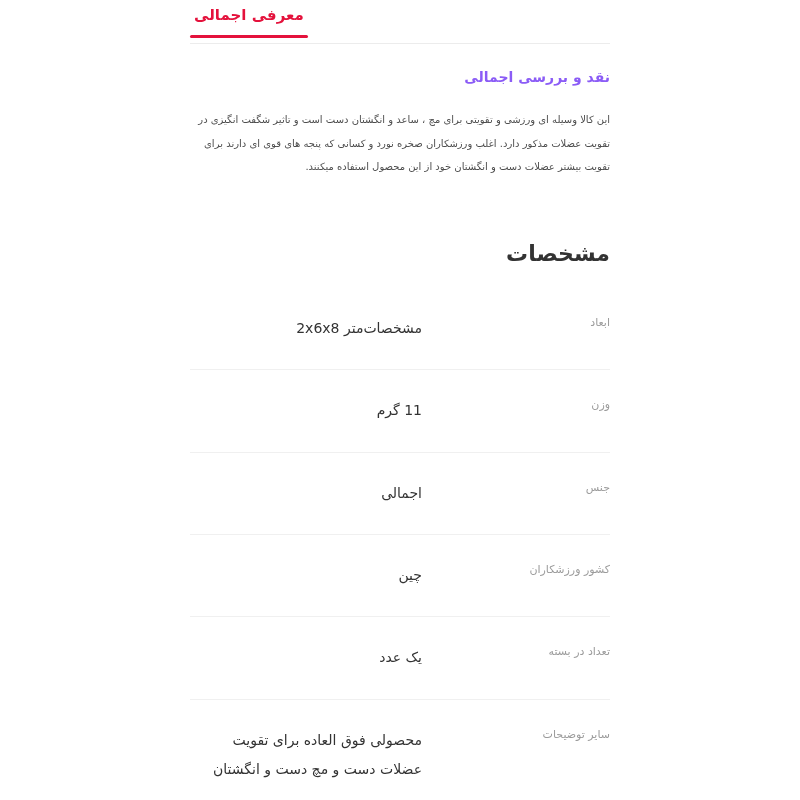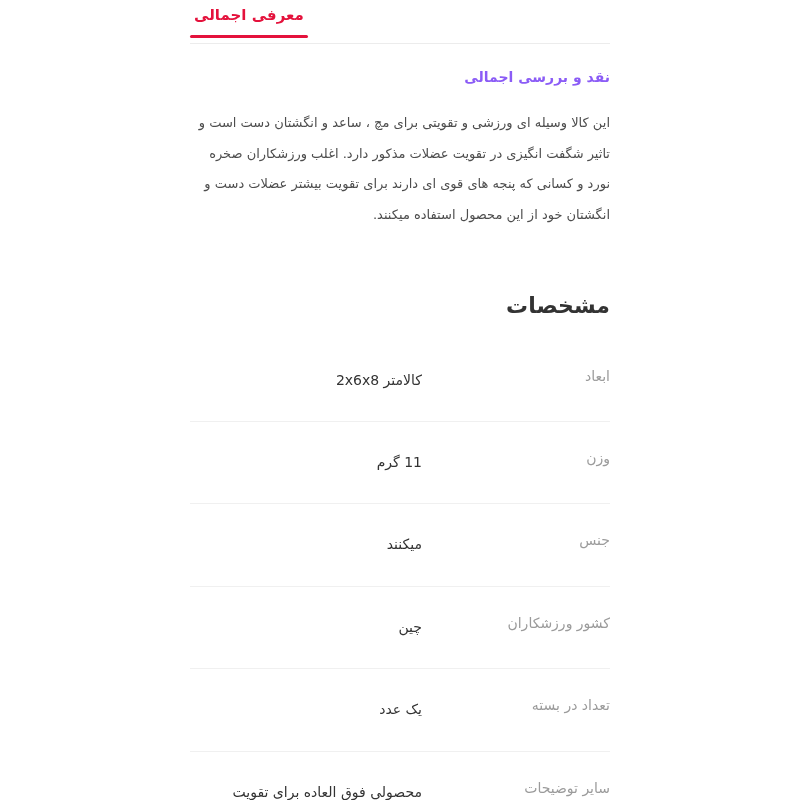--- a/index.html
+++ b/index.html
@@ -70,21 +70,21 @@
     padding-top: 22px;
   }
   .section-title-small {
     font-size: 14px;
     font-weight: bold;
     color: #8b5cf6;
     margin: 0 0 20px 0;
     line-height: 1.6;
   }
   .review-body {
-    font-size: 13px;
+    font-size: 10px;
     line-height: 2.35;
     color: #4d4d4d;
     margin: 0;
   }
   .review-body p { margin: 0; }
 
   
   .specs-section {
     margin-top: 62px;
   }
@@ -99,21 +99,21 @@
     border-collapse: collapse;
   }
   .spec-row {
     border-top: 1px solid #f0f0f0;
   }
   .spec-row:first-child {
     border-top: none;
   }
   .spec-key {
     width: 178px;
-    font-size: 14px;
+    font-size: 11px;
     color: #9b9b9b;
     padding: 28px 0 28px 10px;
     vertical-align: top;
     text-align: right;
     white-space: nowrap;
   }
   .spec-val {
     font-size: 14px;
     color: #333333;
     padding: 26px 10px 26px 0;
@@ -142,29 +142,29 @@
         <p>این کالا وسیله ای ورزشی و تقویتی برای مچ ، ساعد و انگشتان دست است و تاثیر شگفت انگیزی در تقویت عضلات مذکور دارد. اغلب ورزشکاران صخره نورد و کسانی که پنجه های قوی ای دارند برای تقویت بیشتر عضلات دست و انگشتان خود از این محصول استفاده میکنند.</p>
       </div>
     </div>
 
     <div class="specs-section">
       <h2 class="specs-title">مشخصات</h2>
       <table class="spec-table">
         <tbody>
           <tr class="spec-row">
             <td class="spec-key">ابعاد</td>
-            <td class="spec-val">کالا‌متر 2x6x8</td>
+            <td class="spec-val">مشخصات‌متر 2x6x8</td>
           </tr>
           <tr class="spec-row">
             <td class="spec-key">وزن</td>
             <td class="spec-val">11 گرم</td>
           </tr>
           <tr class="spec-row">
             <td class="spec-key">جنس</td>
-            <td class="spec-val">میکنند</td>
+            <td class="spec-val">اجمالی</td>
           </tr>
           <tr class="spec-row">
             <td class="spec-key">کشور ورزشکاران</td>
             <td class="spec-val">چین</td>
           </tr>
           <tr class="spec-row">
             <td class="spec-key">تعداد در بسته</td>
             <td class="spec-val">یک عدد</td>
           </tr>
           <tr class="spec-row">

